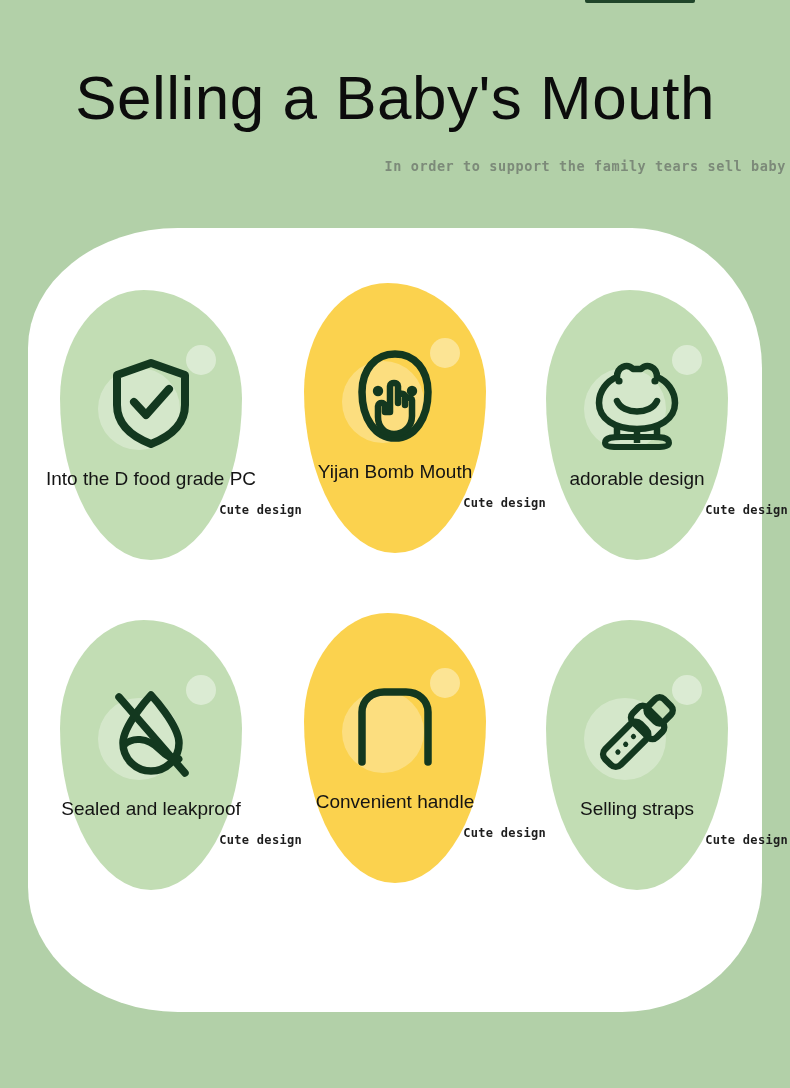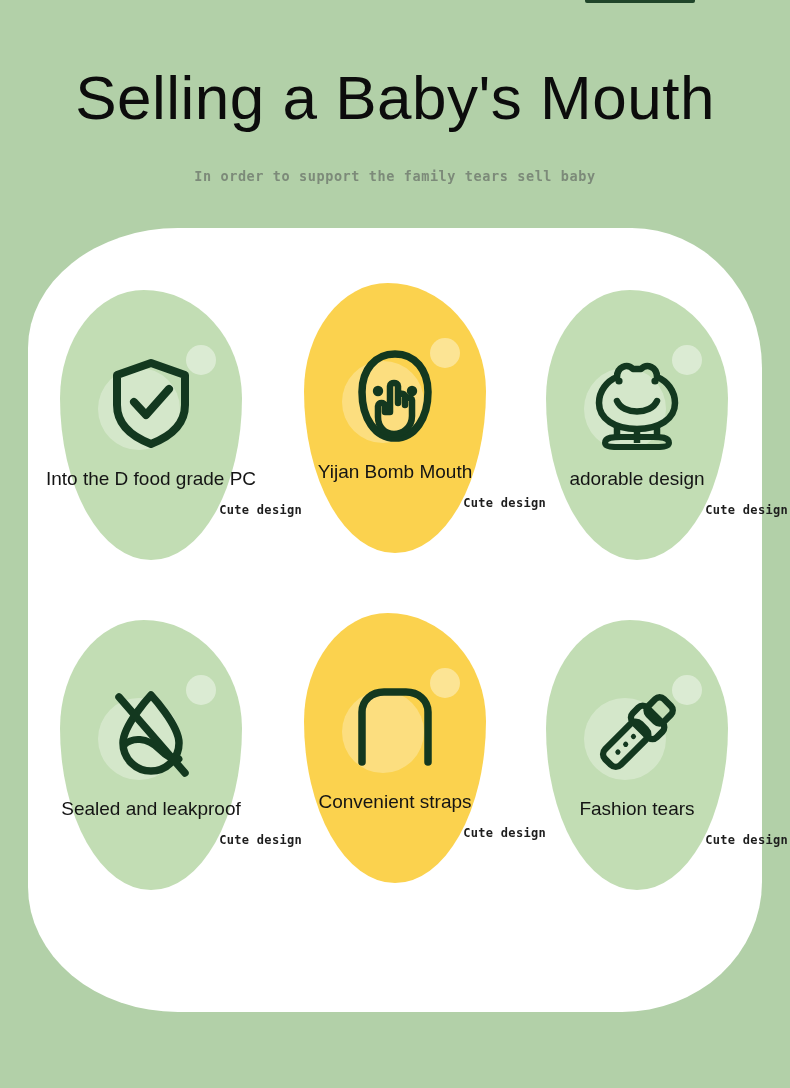--- a/index.html
+++ b/index.html
@@ -39,27 +39,28 @@
     margin: 0;
     padding-top: 62px;
     font-size: 62px;
     font-weight: 400;
     color: #0c0c0c;
     letter-spacing: 0.5px;
     line-height: 1.15;
     font-family: "Liberation Sans", sans-serif;
   }
   .page-subtitle {
-    margin: 14px;
+    margin: 4px;
     padding-top: 21px;
     font-size: 13.5px;
     font-weight: 700;
     color: #7c8a79;
     letter-spacing: 0.6px;
     font-family: "DejaVu Sans Mono", monospace;
+    text-align: right;
   }
 
   
   .panel {
     position: absolute;
     left: 28px;
     top: 228px;
     width: 734px;
     height: 784px;
     background: #ffffff;
@@ -231,38 +232,38 @@
 
     <div class="card yellow" style="left:276px; top:385px;">
       <div class="card-blob"></div>
       <div class="deco-big"></div>
       <div class="deco-small"></div>
       <div class="icon-wrap">
         <svg width="86" height="80" viewBox="0 0 86 80">
           <path d="M10 76 L10 26 C10 14 20 6 32 6 L54 6 C66 6 76 14 76 26 L76 76" fill="none" stroke="#13381f" stroke-width="7.5" stroke-linecap="round" stroke-linejoin="round"></path>
         </svg>
       </div>
-      <div class="card-label">Convenient straps</div>
+      <div class="card-label">Convenient handle</div>
       <div class="card-sub">Cute design</div>
     </div>
 
     <div class="card green" style="left:518px; top:392px;">
       <div class="card-blob"></div>
       <div class="deco-big"></div>
       <div class="deco-small"></div>
       <div class="icon-wrap">
         <svg width="94" height="94" viewBox="0 0 94 94">
           <g transform="rotate(-45 47 47)">
             <rect x="6" y="36" width="50" height="22" rx="7" fill="none" stroke="#13381f" stroke-width="6.5"></rect>
             <rect x="52" y="30" width="20" height="34" rx="6" fill="none" stroke="#13381f" stroke-width="6.5"></rect>
             <rect x="68" y="36" width="22" height="22" rx="6" fill="none" stroke="#13381f" stroke-width="6.5"></rect>
             <circle cx="20" cy="47" r="2.6" fill="#13381f"></circle>
             <circle cx="31" cy="47" r="2.6" fill="#13381f"></circle>
             <circle cx="42" cy="47" r="2.6" fill="#13381f"></circle>
           </g>
         </svg>
       </div>
-      <div class="card-label">Fashion tears</div>
+      <div class="card-label">Selling straps</div>
       <div class="card-sub">Cute design</div>
     </div>
 
   </div>
 </div>
 
 </body></html>

